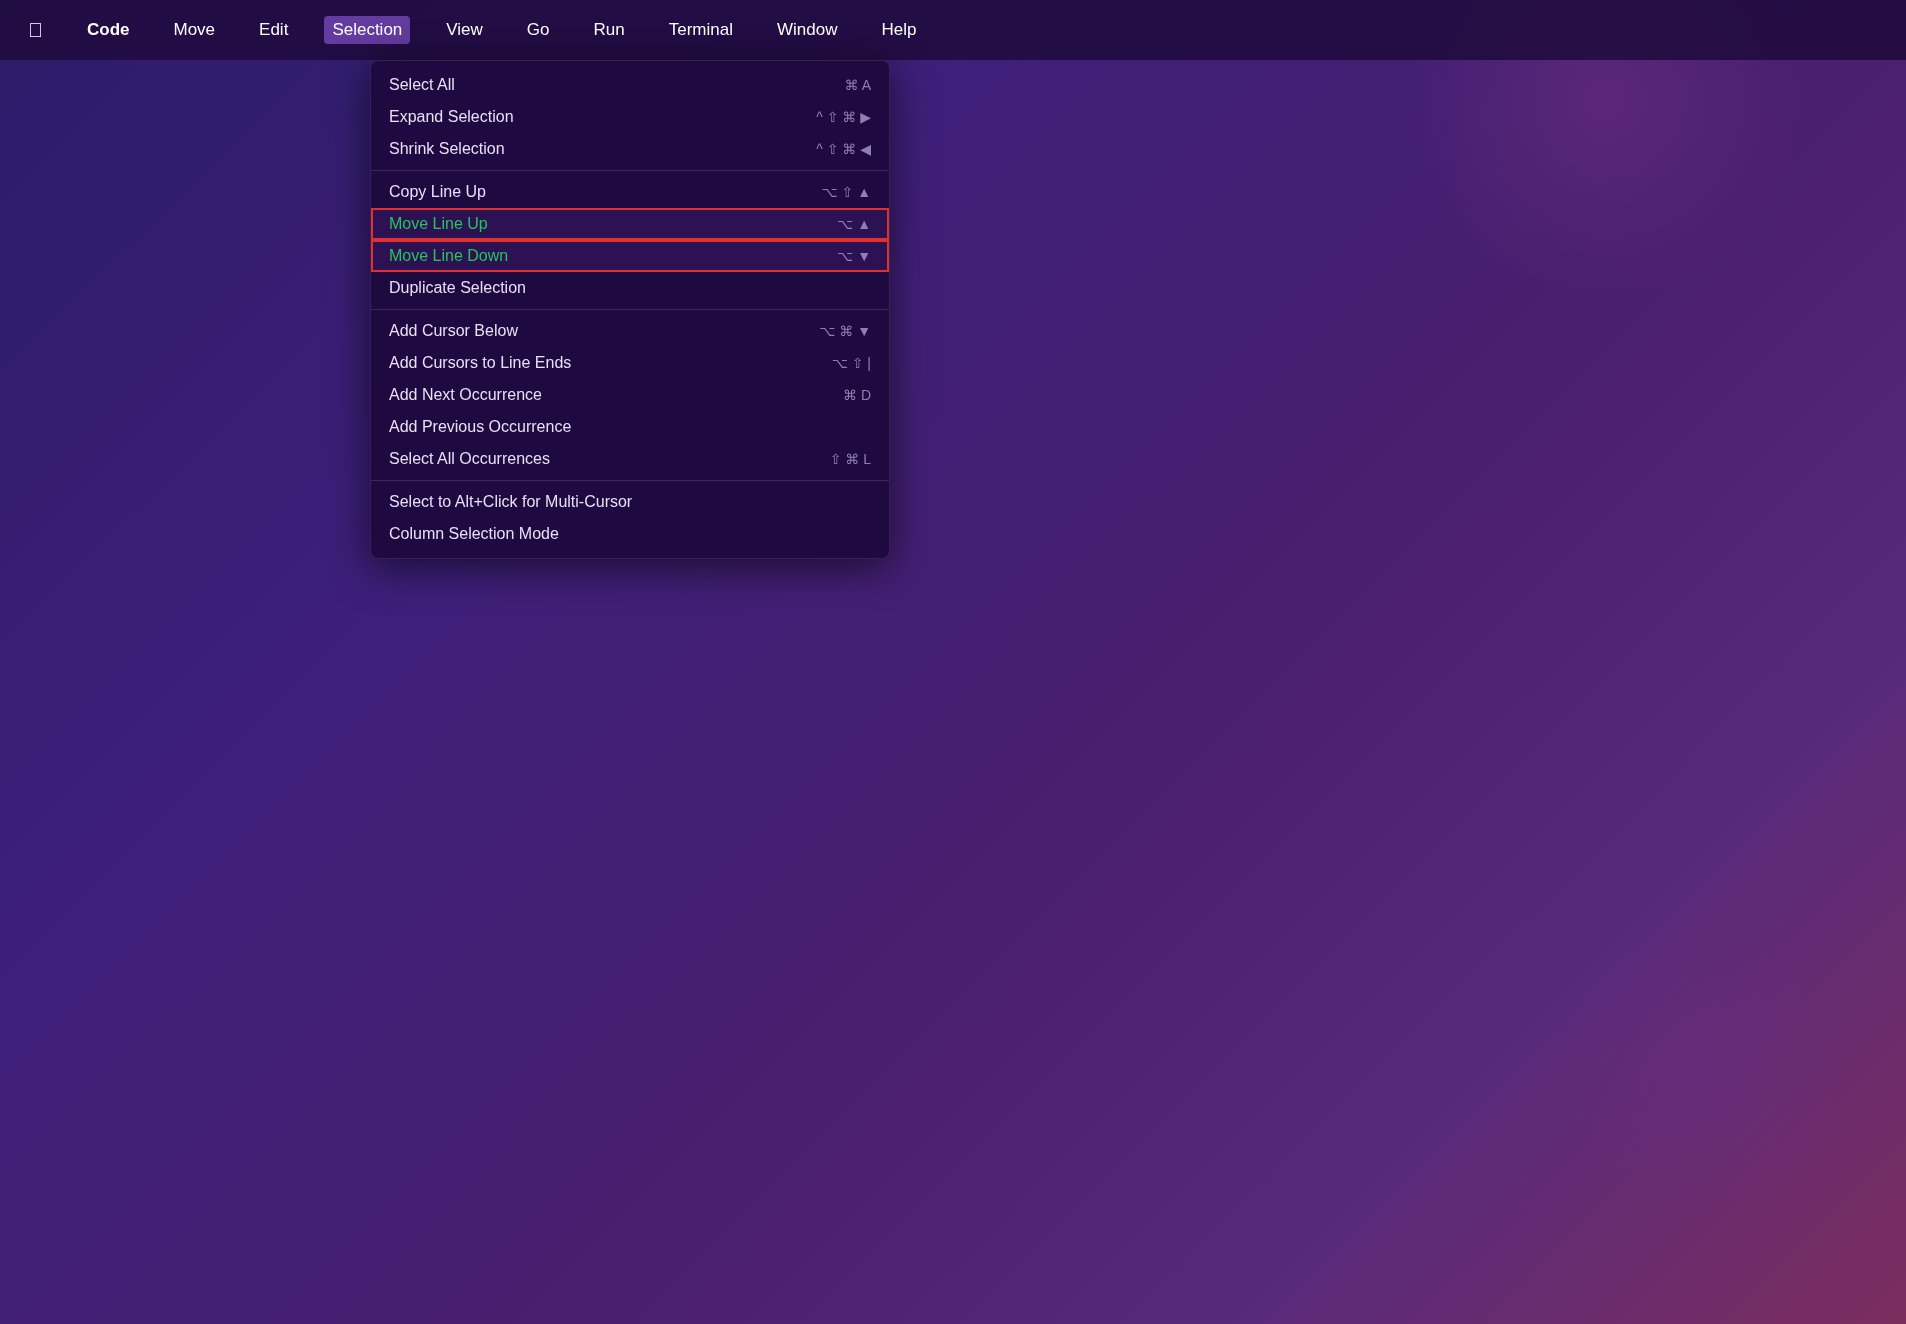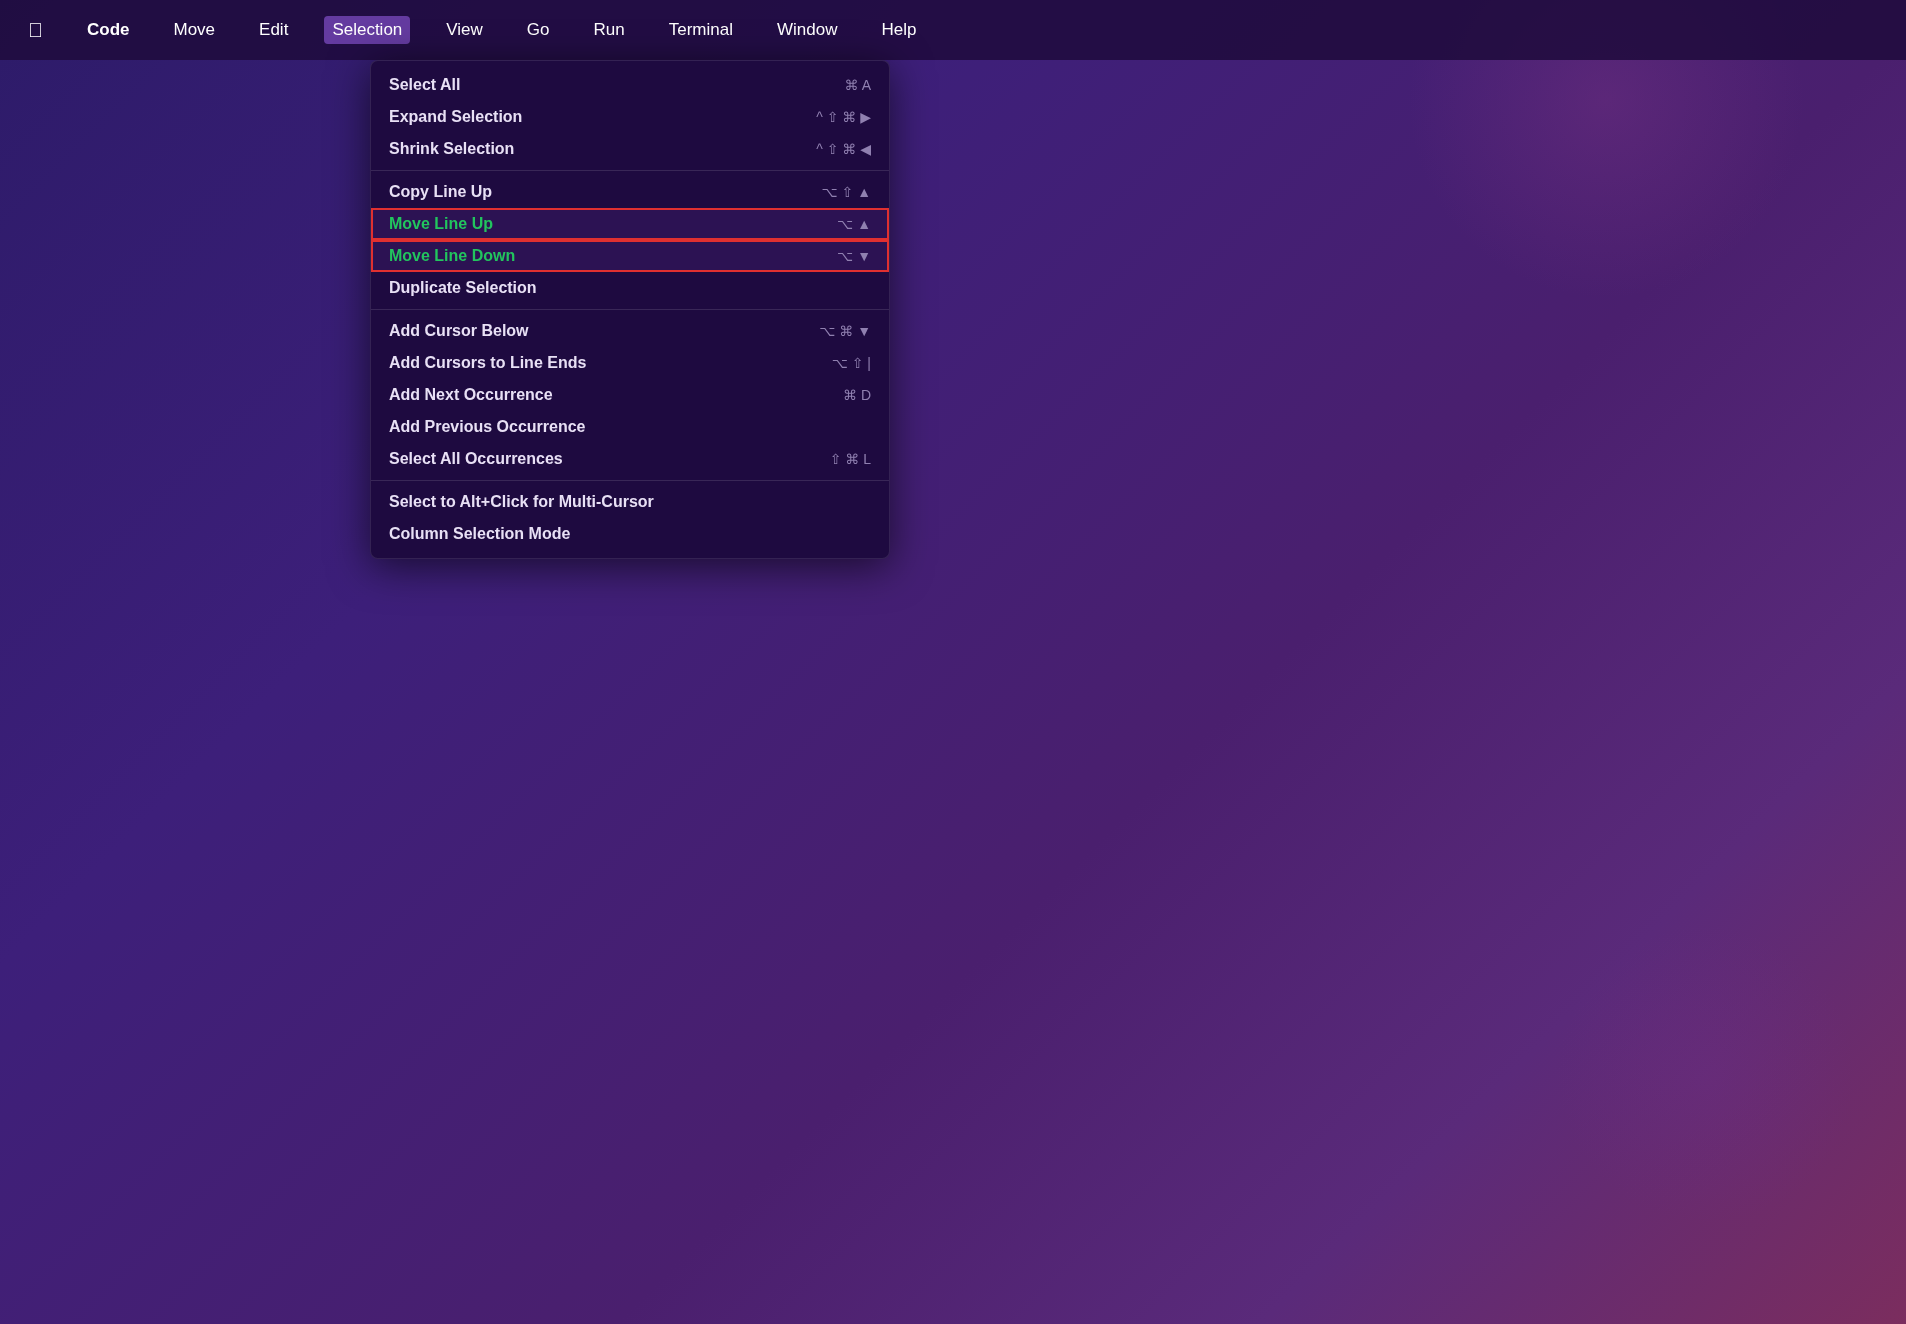--- a/index.html
+++ b/index.html
@@ -89,21 +89,21 @@
       align-items: center;
       justify-content: space-between;
       padding: 7px 18px;
       cursor: pointer;
       position: relative;
     }
 
     .menu-item-label {
       color: #e8e0f5;
       font-size: 16px;
-      font-weight: 700;
+      font-weight: 400;
     }
 
     .menu-item-shortcut {
       color: #9080b0;
       font-size: 14px;
       margin-left: 40px;
     }
 
     .menu-separator {
       height: 1px;

